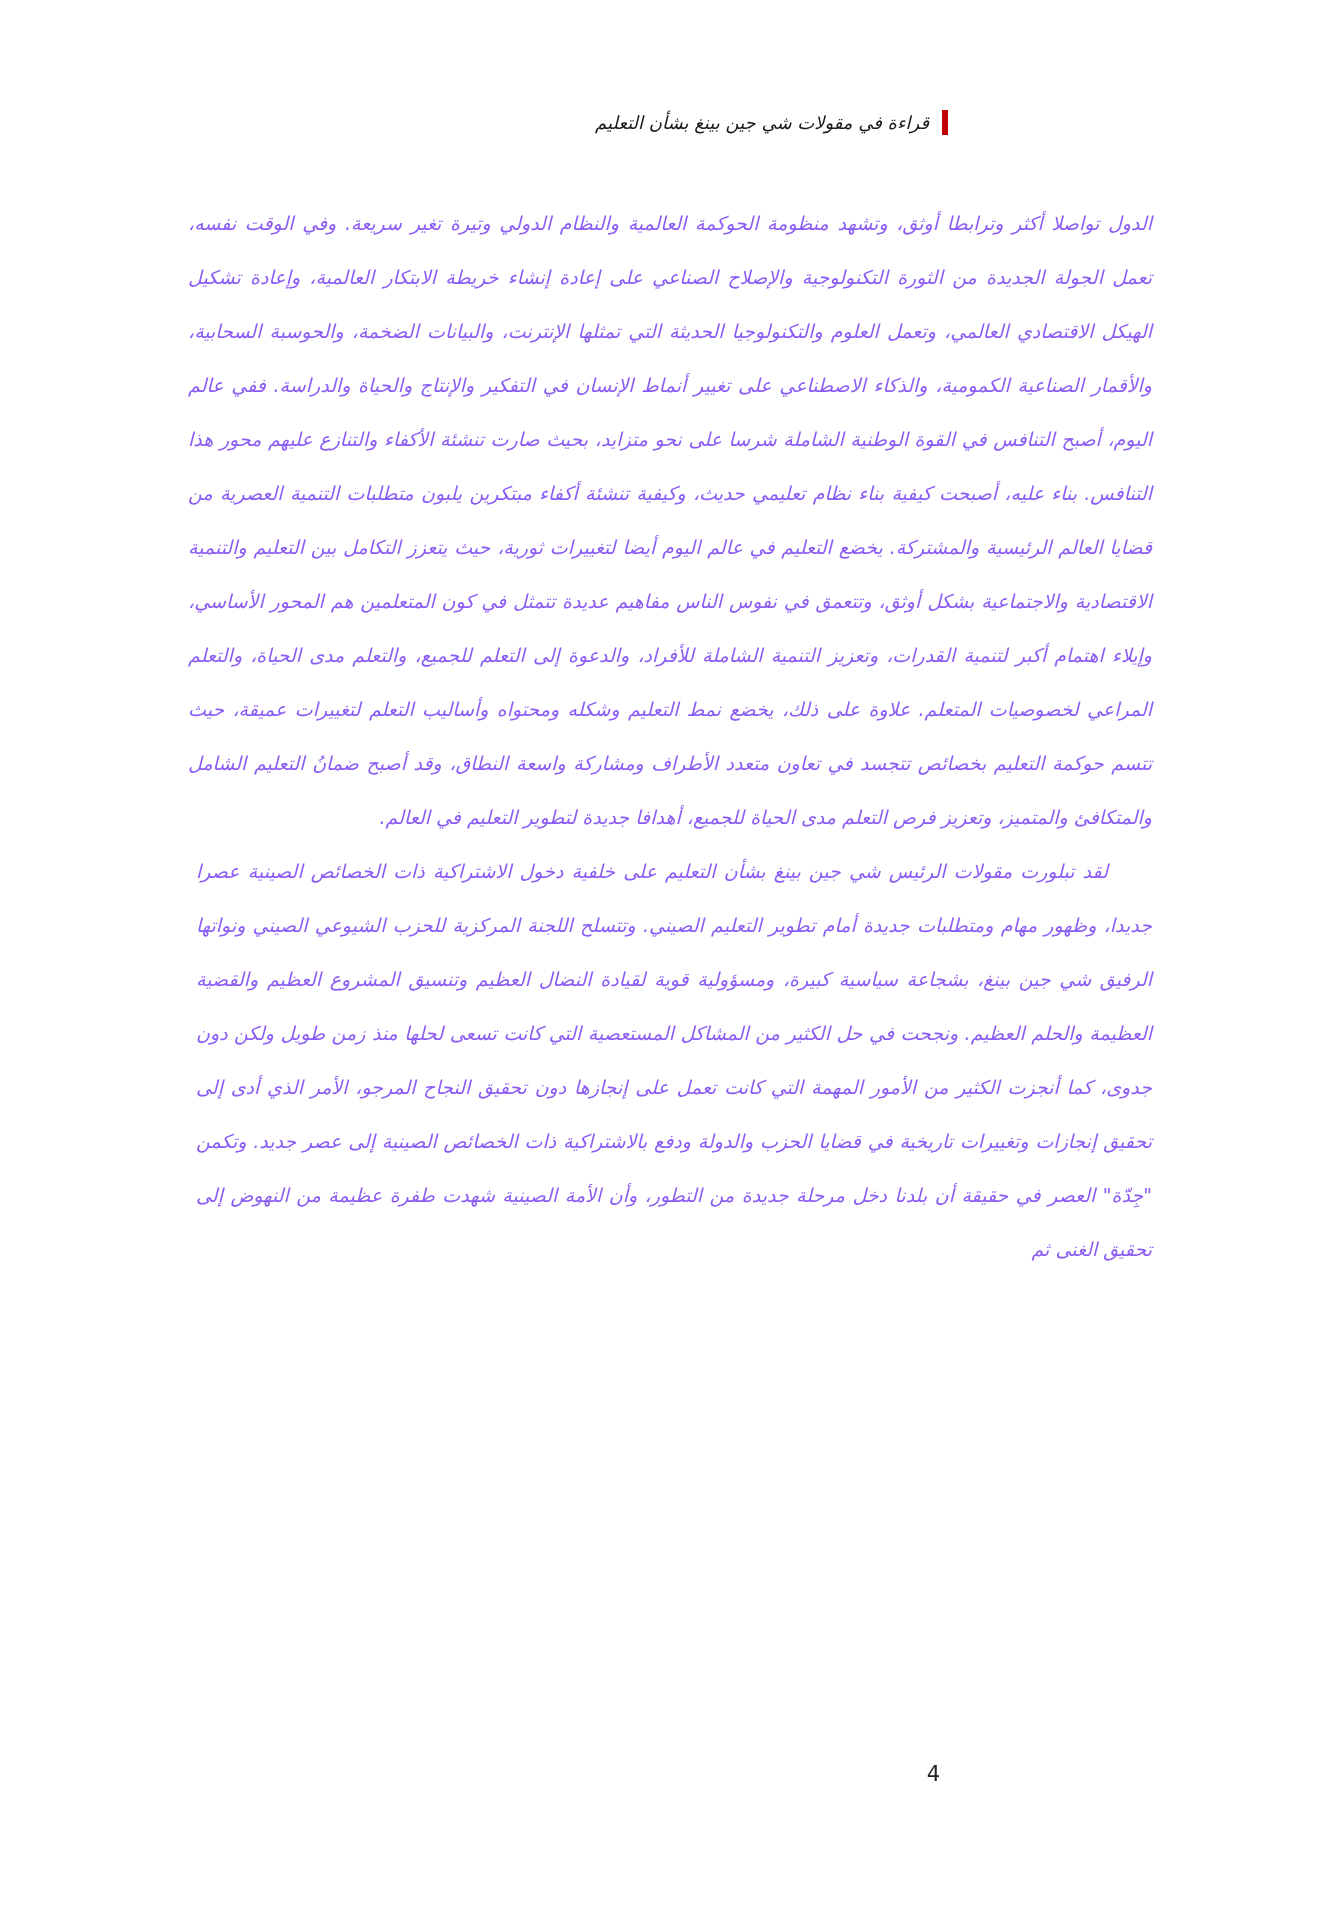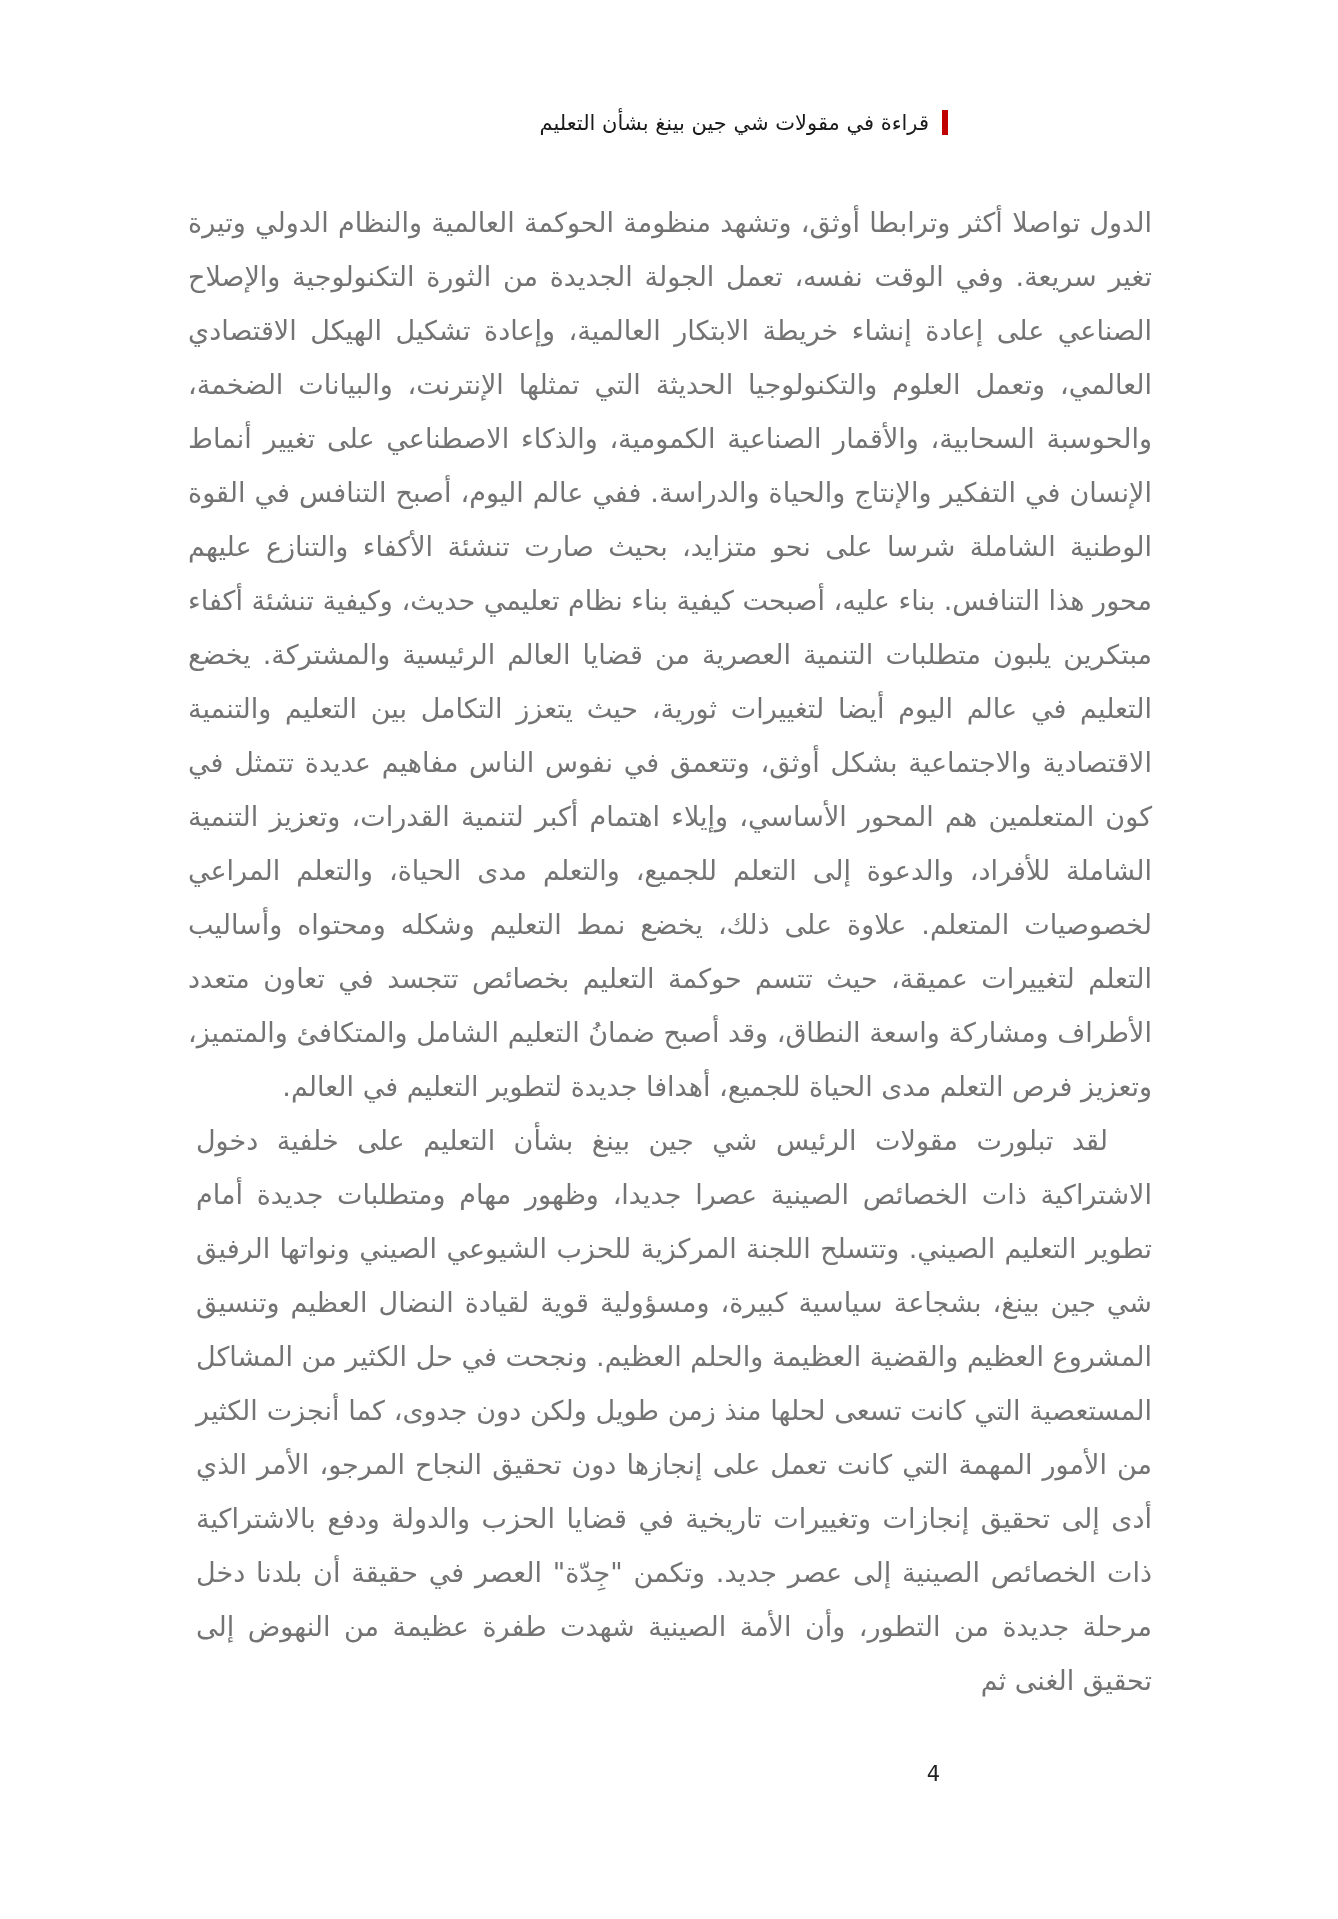--- a/index.html
+++ b/index.html
@@ -28,36 +28,38 @@
     direction: rtl;
     white-space: nowrap;
   }
   .accent-bar {
     display: inline-block;
     width: 6px;
     height: 25px;
     background: #c00000; 
   }
   .head-title {
-    font-size: 21px;
+    font-size: 18px;
     color: #1a1a1a;
     letter-spacing: 0;
+    font-style: italic;
   }
   
   .body-text {
     position: absolute;
     top: 196px;
     right: 186px;
     width: 964px;
     direction: rtl;
     text-align: justify;
     text-justify: inter-word;
-    font-size: 27px;
+    font-size: 19px;
     line-height: 54px;
-    color: #737373;
+    color: #8b5cf6;
+    font-style: italic;
   }
   .para {
     margin: 0;
     padding: 0;
   }
   .para.indented {
     text-indent: 44px;
     margin-left: 8px;
   }
   

